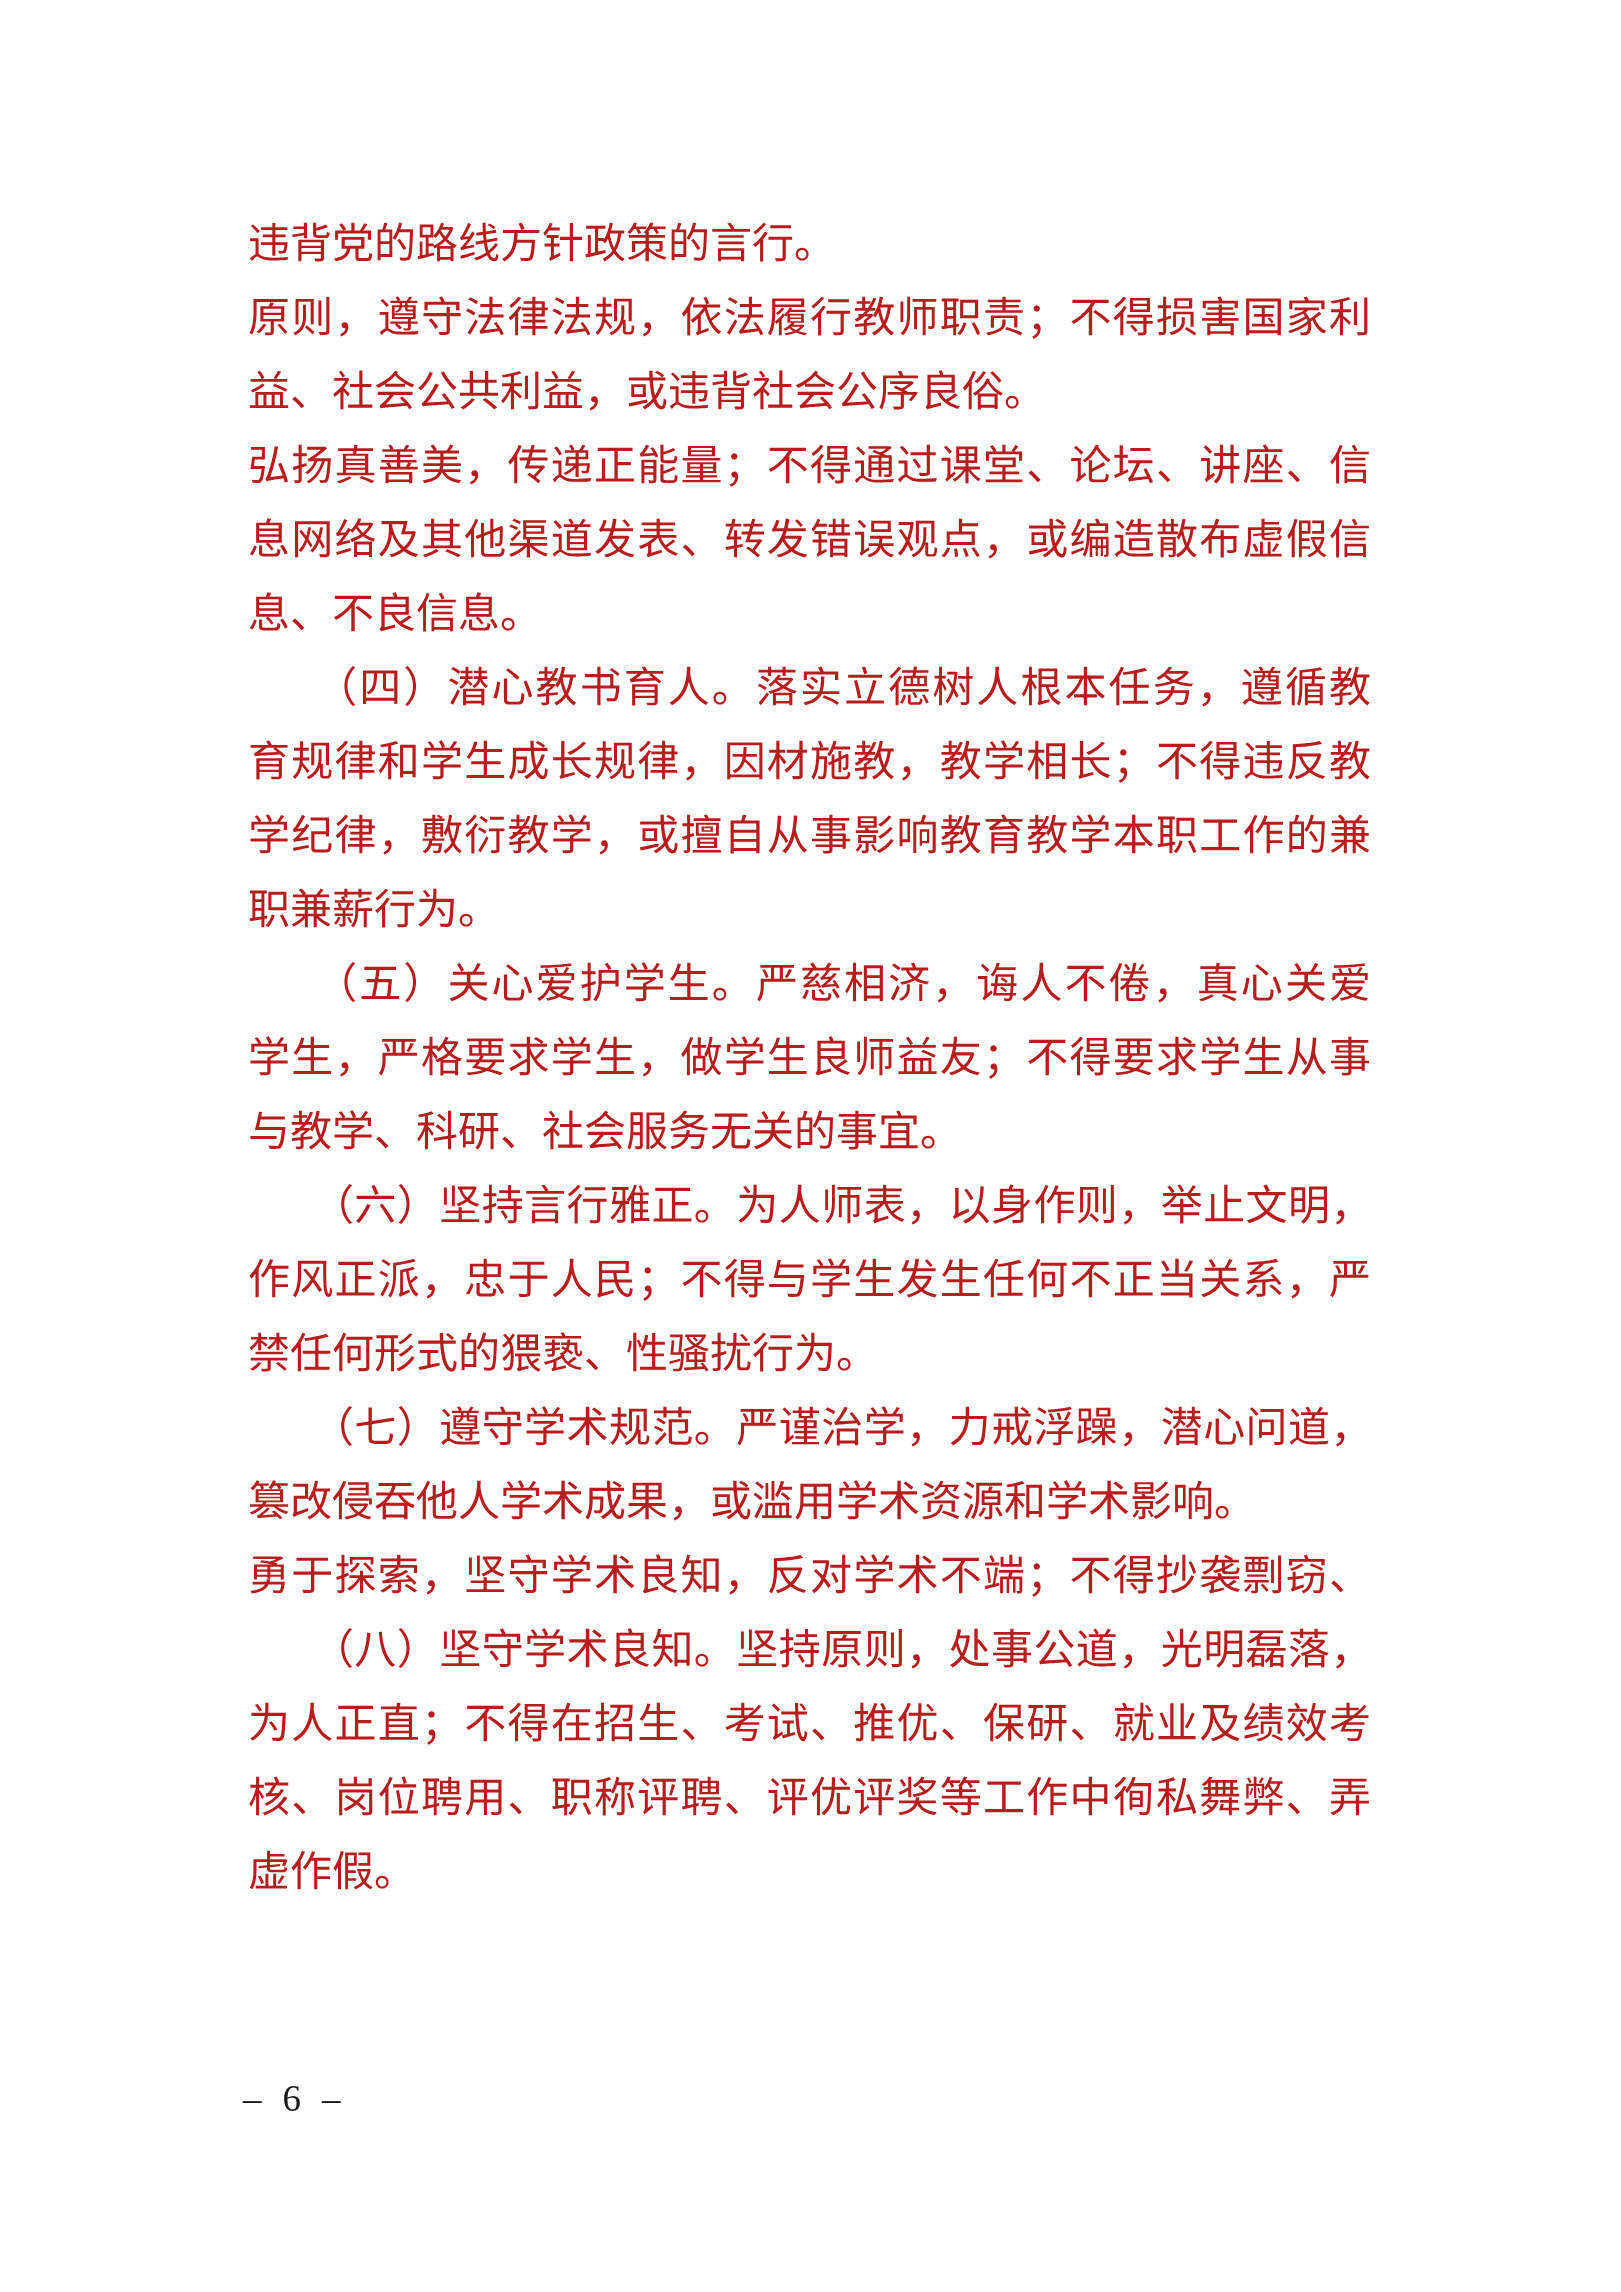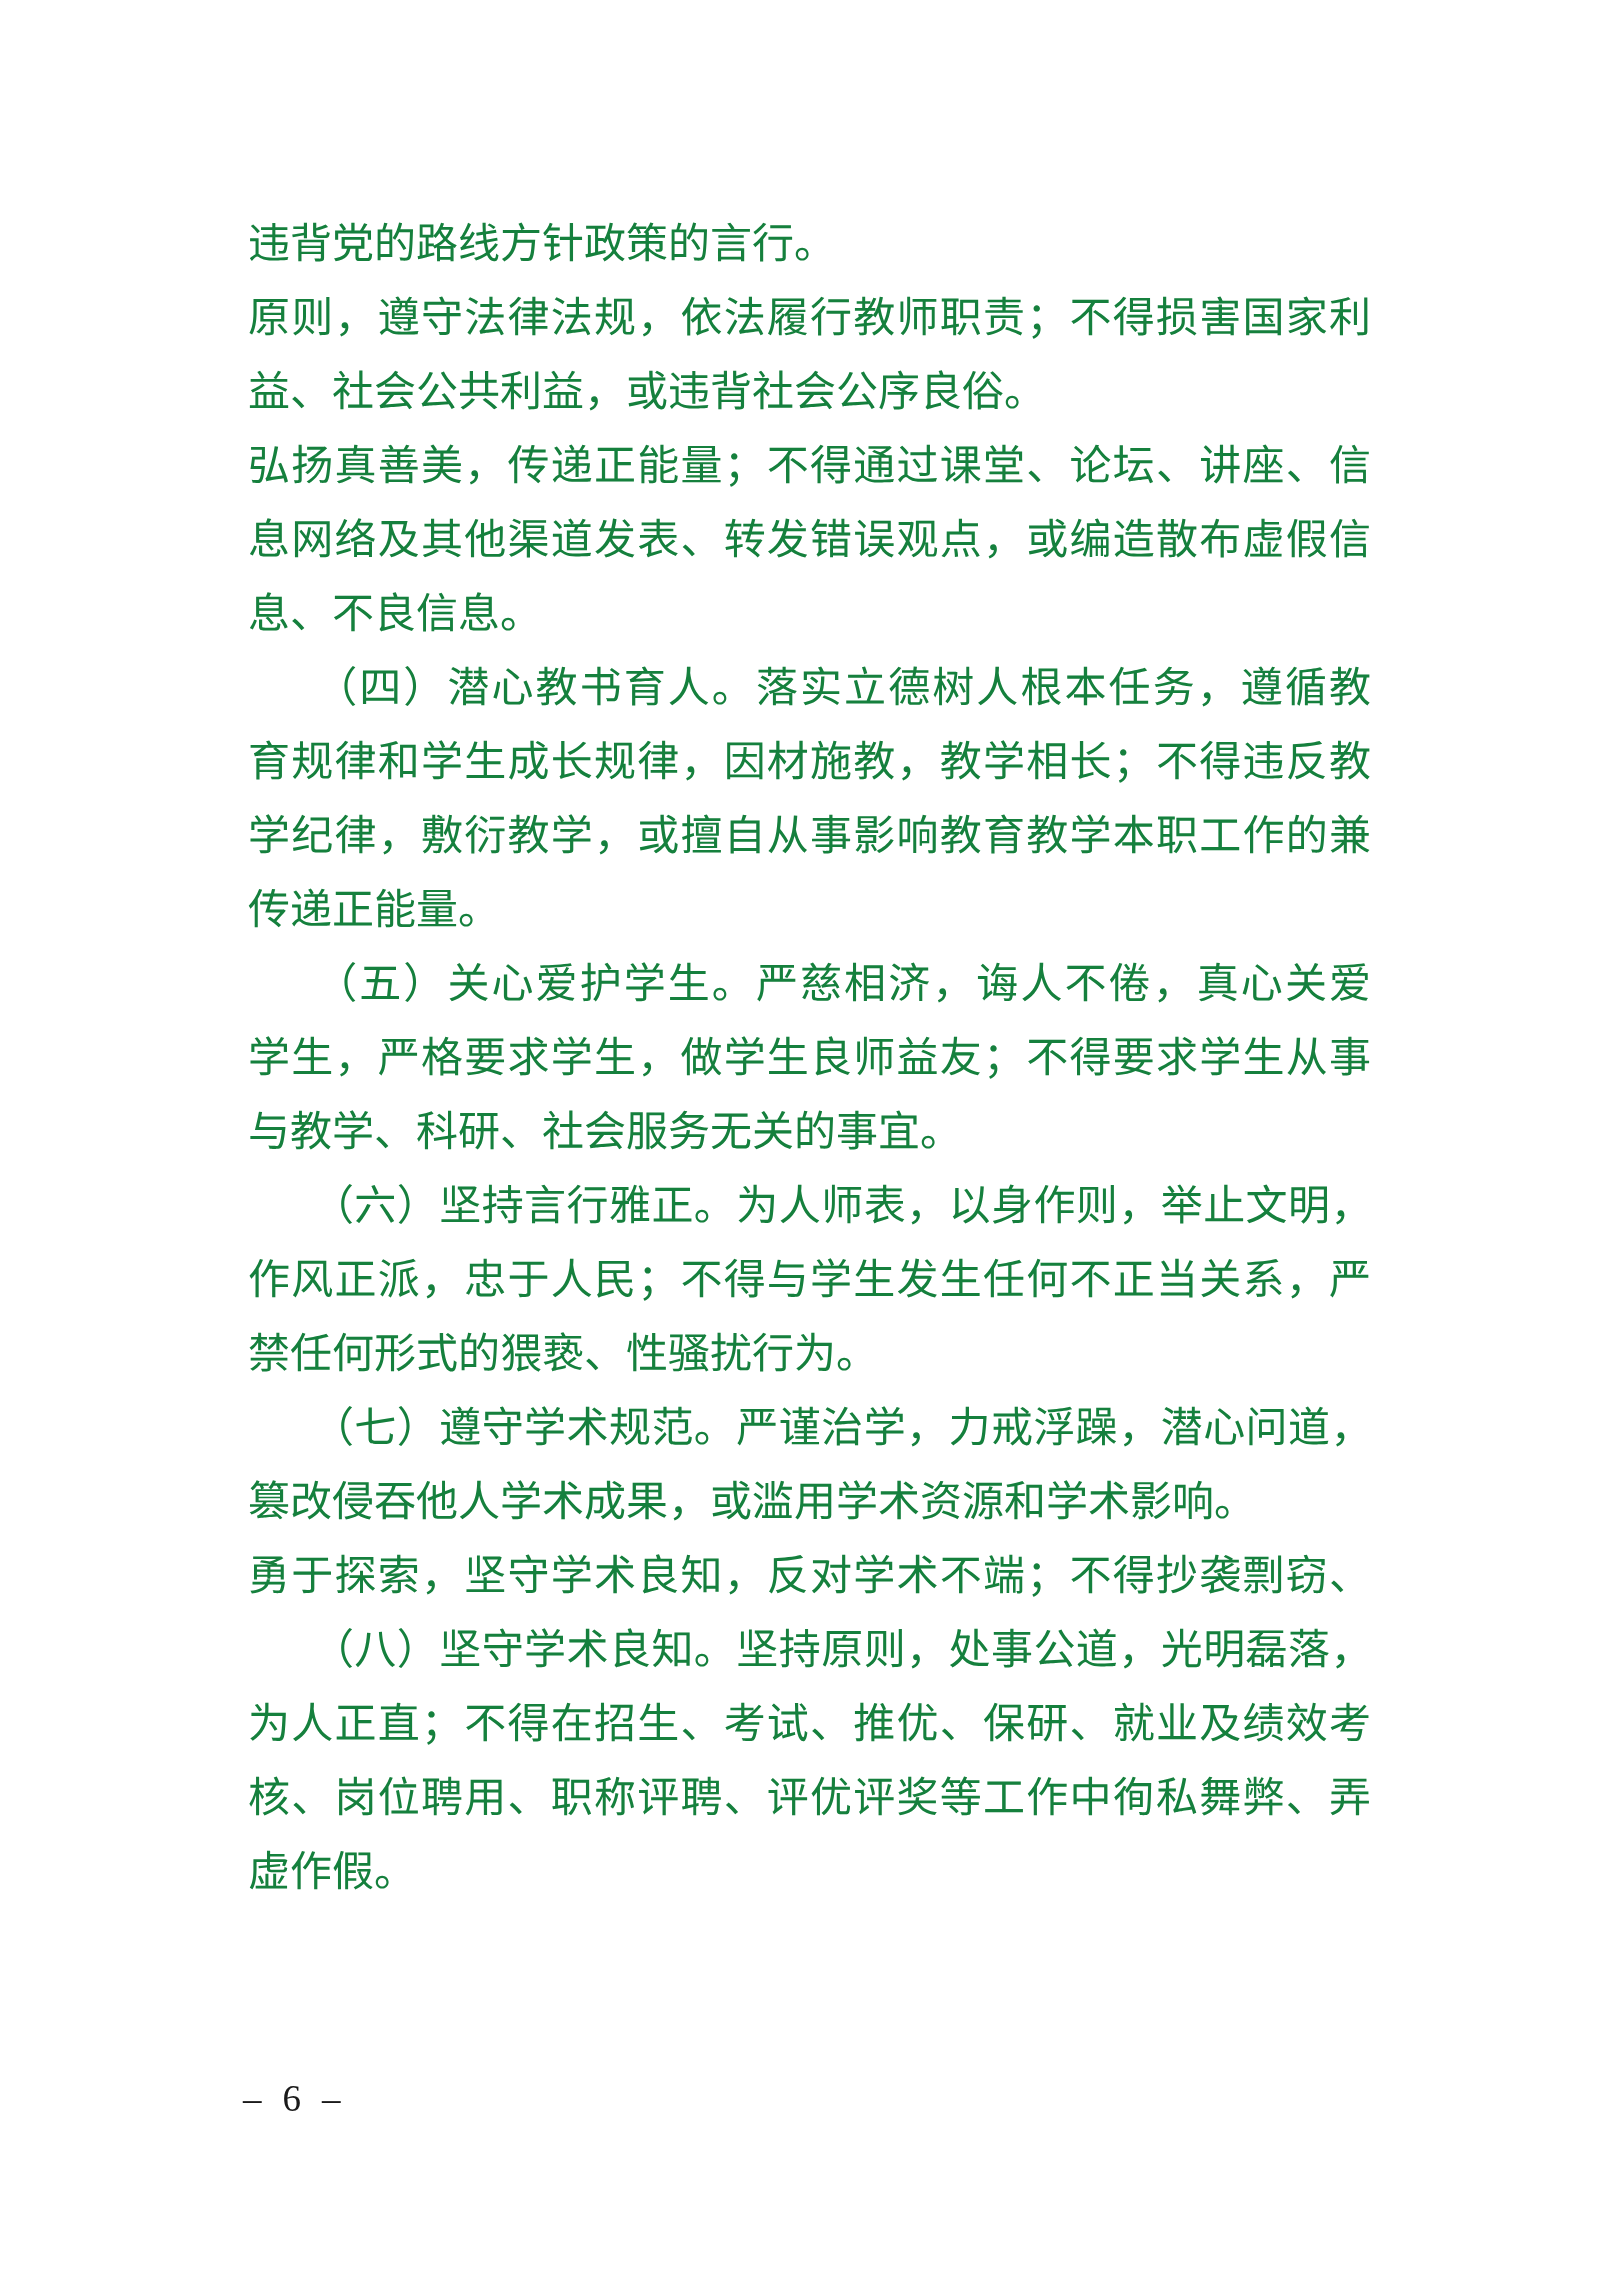--- a/index.html
+++ b/index.html
@@ -25,21 +25,21 @@
   .doc-body {
     position: absolute;
     left: 248px;
     top: 207px;
     width: 1123px;
   }
   .line {
     height: 74px;
     line-height: 74px;
     font-size: 42px;
-    color: #15803d;
+    color: #b91c1c;
     text-align: left;
     white-space: nowrap;
   }
   .line.fill {
     white-space: normal;
     text-align: justify;
     text-align-last: justify;
     text-justify: inter-character;
   }
   .line.tight {
@@ -63,21 +63,21 @@
   <div class="doc-body">
       <div class="line">违背党的路线方针政策的言行。</div>
       <div class="line fill">原则，遵守法律法规，依法履行教师职责；不得损害国家利</div>
       <div class="line">益、社会公共利益，或违背社会公序良俗。</div>
       <div class="line fill">弘扬真善美，传递正能量；不得通过课堂、论坛、讲座、信</div>
       <div class="line fill">息网络及其他渠道发表、转发错误观点，或编造散布虚假信</div>
       <div class="line">息、不良信息。</div>
       <div class="line fill">　　（四）潜心教书育人。落实立德树人根本任务，遵循教</div>
       <div class="line fill">育规律和学生成长规律，因材施教，教学相长；不得违反教</div>
       <div class="line fill">学纪律，敷衍教学，或擅自从事影响教育教学本职工作的兼</div>
-      <div class="line">传递正能量。</div>
+      <div class="line">职兼薪行为。</div>
       <div class="line fill">　　（五）关心爱护学生。严慈相济，诲人不倦，真心关爱</div>
       <div class="line fill">学生，严格要求学生，做学生良师益友；不得要求学生从事</div>
       <div class="line">与教学、科研、社会服务无关的事宜。</div>
       <div class="line fill tight">　　（六）坚持言行雅正。为人师表，以身作则，举止文明，</div>
       <div class="line fill">作风正派，忠于人民；不得与学生发生任何不正当关系，严</div>
       <div class="line">禁任何形式的猥亵、性骚扰行为。</div>
       <div class="line fill tight">　　（七）遵守学术规范。严谨治学，力戒浮躁，潜心问道，</div>
       <div class="line">篡改侵吞他人学术成果，或滥用学术资源和学术影响。</div>
       <div class="line fill">勇于探索，坚守学术良知，反对学术不端；不得抄袭剽窃、</div>
       <div class="line fill tight">　　（八）坚守学术良知。坚持原则，处事公道，光明磊落，</div>

